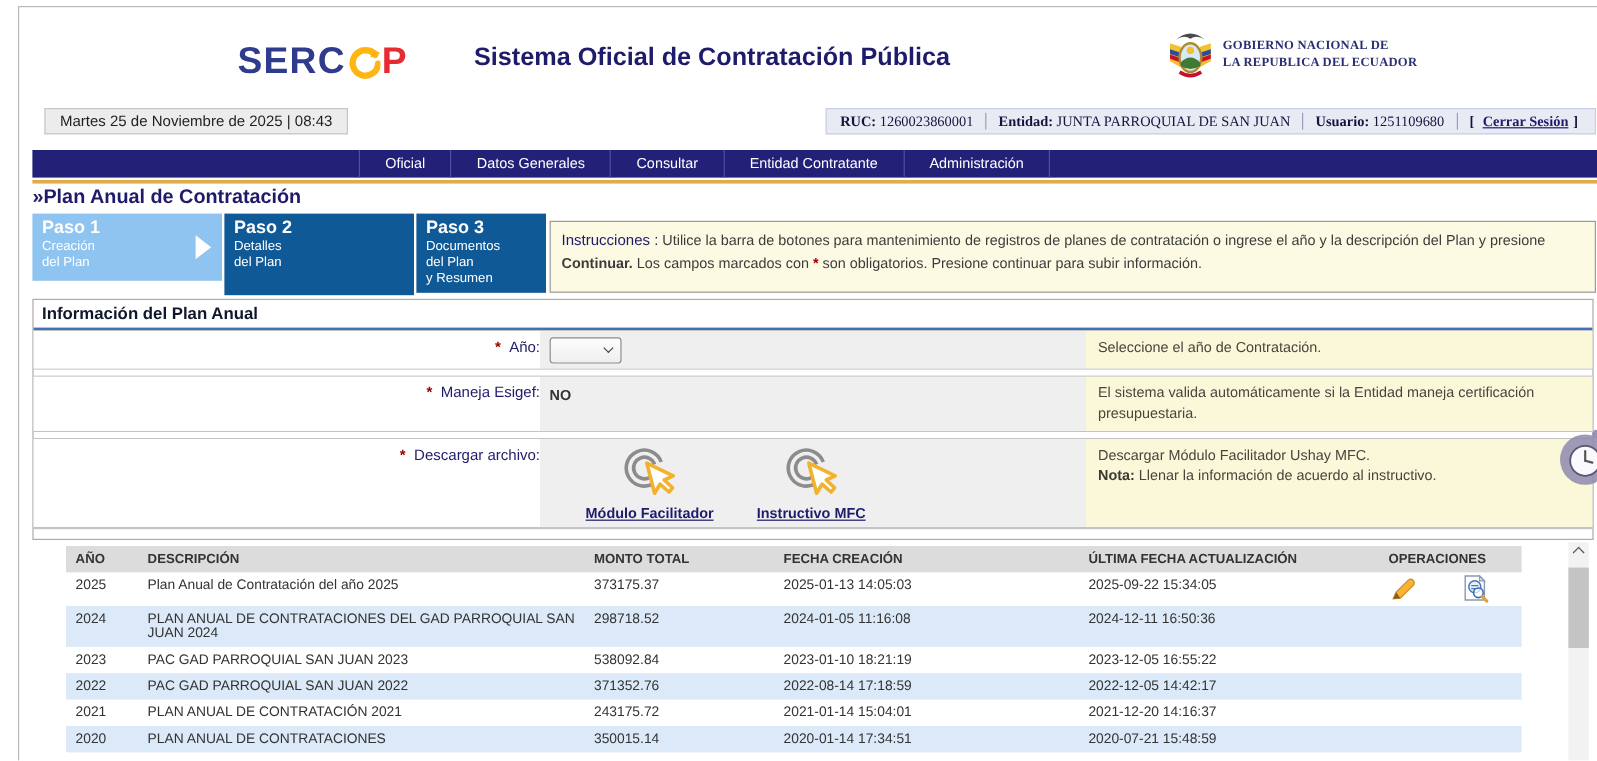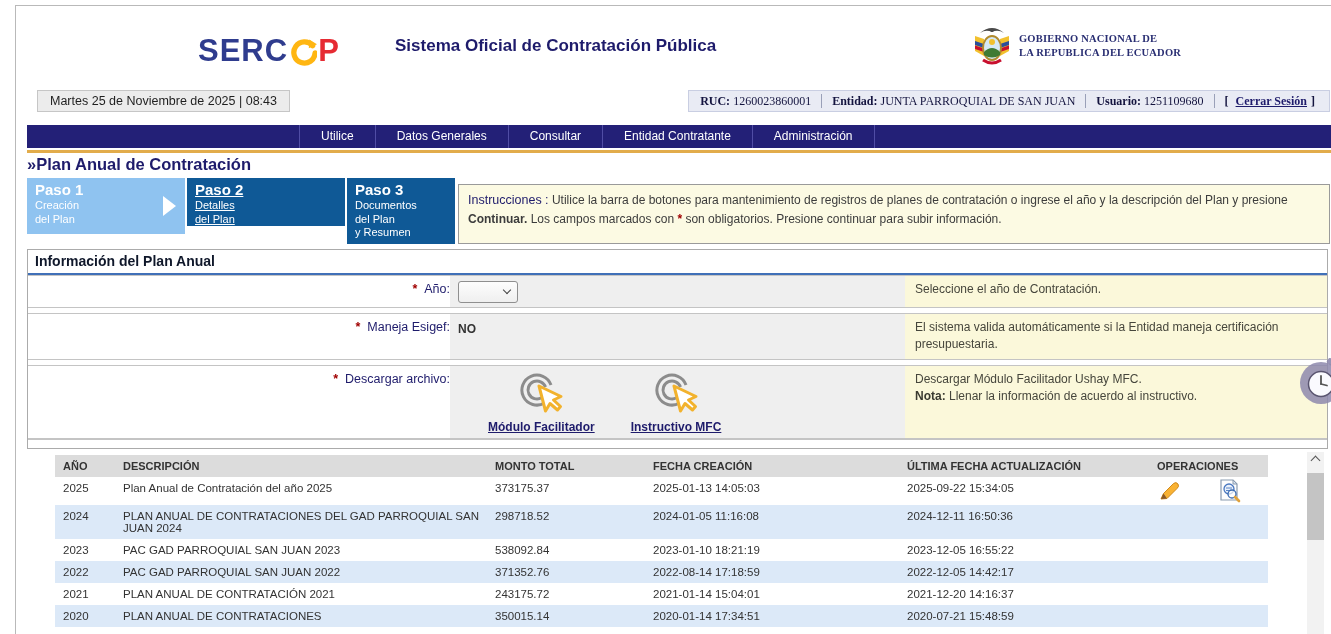--- a/index.html
+++ b/index.html
@@ -5,42 +5,42 @@
   html,body{margin:0;padding:0;background:#fff;}
   body{width:1331px;height:634px;font-family:"Liberation Sans",sans-serif;overflow:hidden;}
   .stage{position:relative;width:1331px;height:634px;overflow:hidden;background:#fff;}
   .frame{position:absolute;left:15px;top:5px;right:0;bottom:0;border-top:1px solid #B9B9B9;border-left:1px solid #B9B9B9;}
 
   
   .logo{position:absolute;left:198px;top:33px;display:flex;align-items:center;}
   .logo .serc{font-size:31px;font-weight:bold;color:#2F3C8E;letter-spacing:1px;}
   .logo .p{font-size:31px;font-weight:bold;color:#E62B33;letter-spacing:1px;}
   .logo svg{margin:2px 1px 0 2px;}
-  .app-title{position:absolute;left:395px;top:36px;font-size:17px;font-weight:bold;color:#1E1B6B;white-space:nowrap;}
+  .app-title{position:absolute;left:395px;top:36px;font-size:21px;font-weight:bold;color:#1E1B6B;white-space:nowrap;}
   .gov{position:absolute;left:972px;top:24px;display:flex;align-items:center;gap:7px;}
   .gov-text{font-family:"Liberation Serif",serif;font-size:10.5px;font-weight:bold;color:#2A2F73;line-height:1.3;letter-spacing:.2px;}
 
   
   .datebox{position:absolute;left:37px;top:90px;height:20px;line-height:20px;padding:0 12px;background:#ECECEC;border:1px solid #C6C6C6;font-size:12.5px;color:#1f1f1f;}
   .sessionbox{position:absolute;right:1px;top:90px;height:20px;background:#E9EBF4;border:1px solid #C9CEE2;display:flex;align-items:center;padding:0 11px;font-size:12px;color:#14143F;white-space:nowrap;font-family:Liberation Serif, serif;}
   .sessionbox b{margin-right:3px;}
   .sessionbox .sep{display:inline-block;width:0;height:14px;border-left:1px solid #9AA0B8;margin:0 10px;}
   .logout-link{font-weight:bold;color:#1E1B6B;text-decoration:underline;cursor:pointer;margin:0 4px;}
 
   
   .navbar{position:absolute;left:27px;right:0;top:125px;height:23px;background:#232077;display:flex;padding-left:272px;box-sizing:border-box;}
   .nav-item{color:#fff;font-size:12px;line-height:23px;padding:0 21px;border-right:1px solid #504DA5;cursor:pointer;white-space:nowrap;}
   .nav-item:first-child{border-left:1px solid #504DA5;}
   .nav-gold{position:absolute;left:27px;right:0;top:150px;height:3px;background:#E2AC4B;}
 
   
   .page-title{position:absolute;left:27px;top:155px;font-size:16.5px;font-weight:bold;color:#1E1B6B;}
   .paso{position:absolute;color:#fff;box-sizing:border-box;}
   .paso1{left:27px;top:178px;width:158px;height:56px;background:#8FC3F0;}
-  .paso2{left:187px;top:178px;width:158px;height:48px;background:#0F5996;text-decoration:underline;}
+  .paso2{left:187px;top:178px;width:158px;height:68px;background:#0F5996;}
   .paso3{left:347px;top:178px;width:108px;height:66px;background:#0F5996;}
   .paso-title{font-size:15px;font-weight:bold;padding:3px 8px 1px;}
   .paso-line{font-size:11px;padding:0 8px;line-height:13.5px;}
   .paso-arrow{position:absolute;right:9px;top:18px;width:0;height:0;border-left:13px solid #fff;border-top:10px solid transparent;border-bottom:10px solid transparent;}
 
   .instructions{position:absolute;left:458px;top:184px;width:852px;height:46px;background:#FCFAE3;border:1px solid #9A9A9A;padding:6px 9px;font-size:12px;color:#3C3C3C;line-height:1.55;}
   .instr-label{color:#1E1B6B;font-weight:normal;font-size:12.5px;}
   .instr-bold{font-weight:bold;}
   .instr-star{color:#A00000;font-weight:bold;}
 
@@ -131,21 +131,21 @@
     <span class="sep"></span>
     <b>Usuario:</b>
     <span>1251109680</span>
     <span class="sep"></span>
     <b>[</b>
     <span class="logout-link">Cerrar Sesión</span>
     <b>]</b>
   </div>
 
   <div class="navbar">
-    <div class="nav-item">Utilice</div>
+    <div class="nav-item">Oficial</div>
     <div class="nav-item">Datos Generales</div>
     <div class="nav-item">Consultar</div>
     <div class="nav-item">Entidad Contratante</div>
     <div class="nav-item">Administración</div>
   </div>
   <div class="nav-gold"></div>
 
   <div class="page-title">»Plan Anual de Contratación</div>
 
   <div class="paso paso1">

